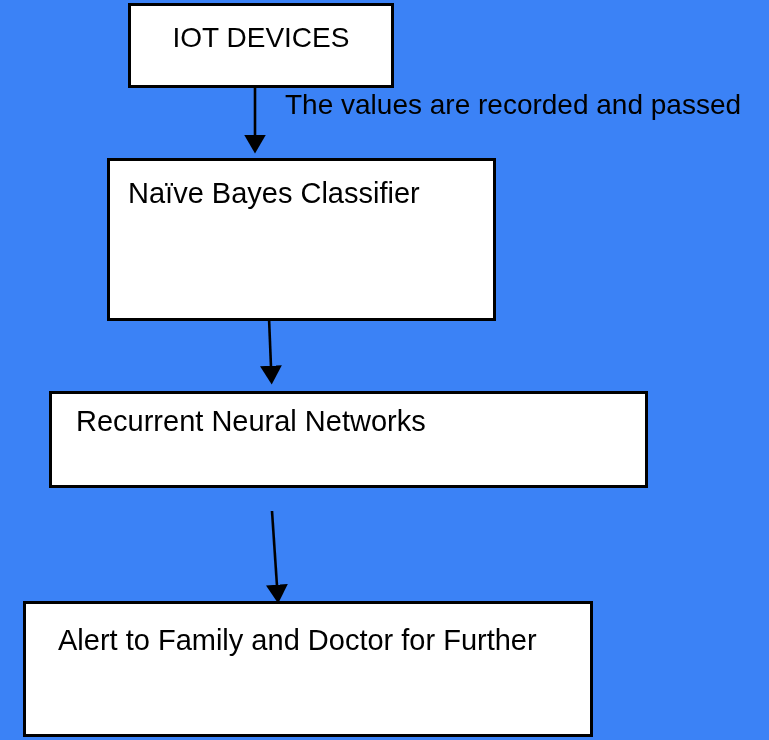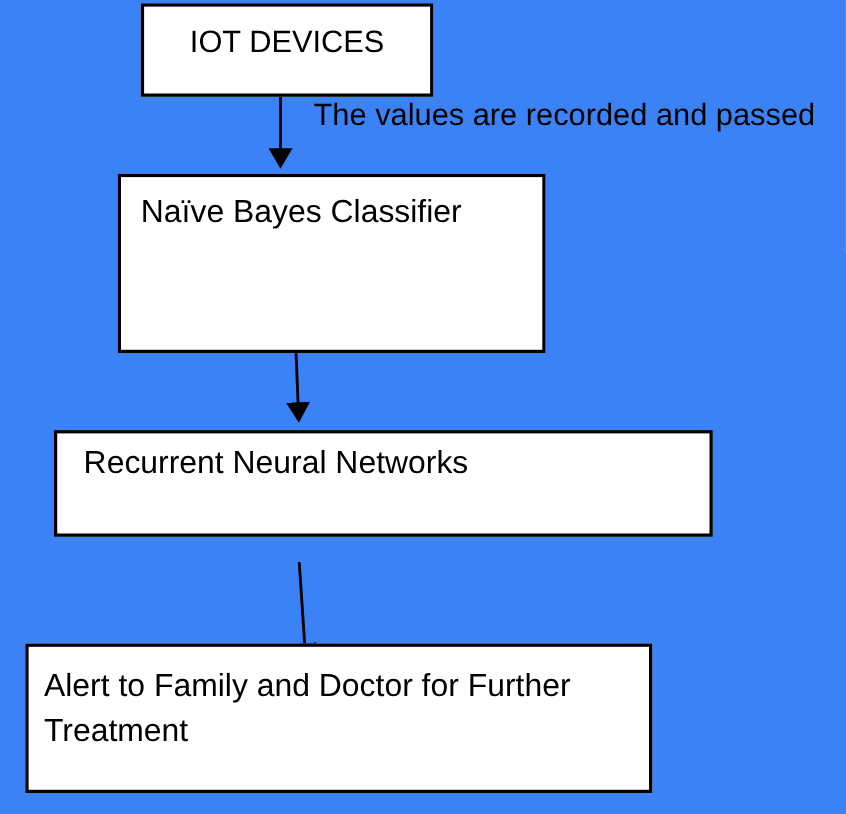--- a/index.html
+++ b/index.html
@@ -82,18 +82,17 @@
 
   <div class="flow-node" style="left:107px; top:158px; width:389px; height:163px; padding:13px 0 0 18px;">
     <span class="node-title-left">Naïve Bayes Classifier</span>
   </div>
 
 
   <div class="flow-node" style="left:3px; top:391px; width:599px; height:97px; padding:8px 0 0 24px;margin-left:46px;">
     <span class="node-title-left">Recurrent Neural Networks</span>
   </div>
 
-  <div class="flow-node" style="left:23px; top:585px; width:570px; height:136px; padding:16px 0 0 14px; line-height:41px;">
+  <div class="flow-node" style="left:23px; top:601px; width:570px; height:136px; padding:16px 0 0 32px; line-height:41px;">
     <span class="node-title-left">Alert to Family and Doctor for Further</span>
-    <span class="node-title-left">Treatment</span>
   </div>
 
 </div>
 
 </body></html>

